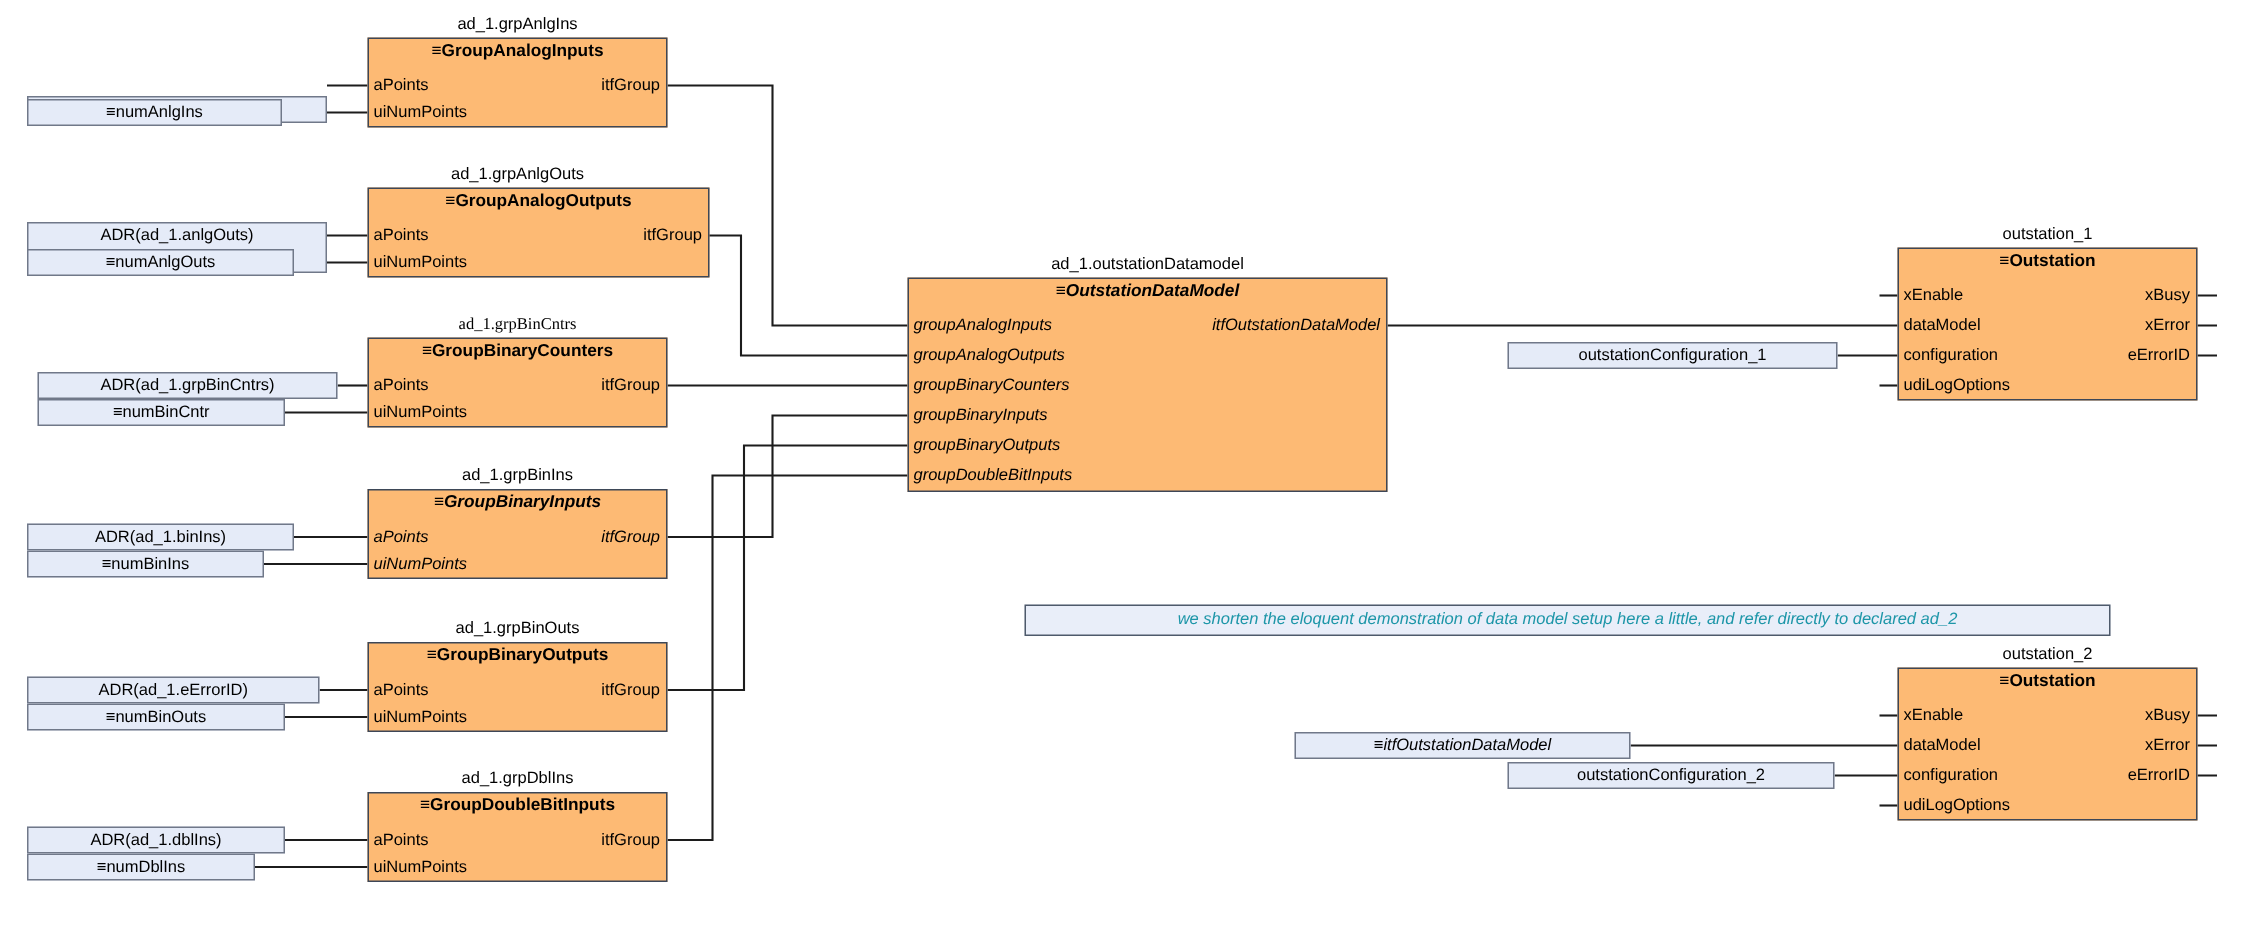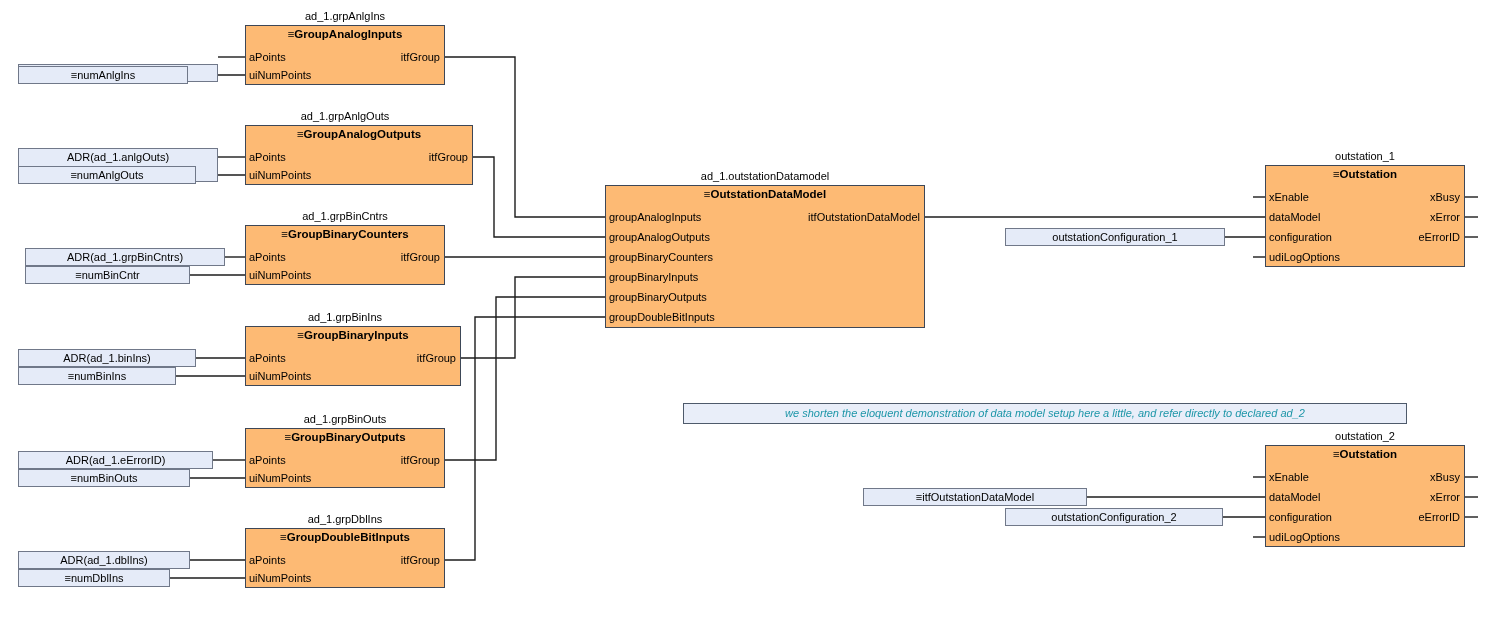--- a/index.html
+++ b/index.html
@@ -65,50 +65,50 @@
       <span class="pin in" style="top: 41px;">uiNumPoints</span>
       <span class="pin out" style="top: 23px;">itfGroup</span>
     </div>
     <div class="block-title" style="left: 185px; top: 109px; width: 320px;">ad_1.grpAnlgOuts</div>
     <div class="block" style="left: 245px; top: 125px; width: 228px; height: 60px;">
       <div class="block-header">≡GroupAnalogOutputs</div>
       <span class="pin in" style="top: 23px;">aPoints</span>
       <span class="pin in" style="top: 41px;">uiNumPoints</span>
       <span class="pin out" style="top: 23px;">itfGroup</span>
     </div>
-    <div class="block-title" style="left: 185px; top: 209px; width: 320px;">ad_1.grpBinCntrs</div>
+    <div class="block-title" style="left: 185px; top: 209px; width: 320px; font-family: Liberation Serif, serif;">ad_1.grpBinCntrs</div>
     <div class="block" style="left: 245px; top: 225px; width: 200px; height: 60px;">
       <div class="block-header">≡GroupBinaryCounters</div>
       <span class="pin in" style="top: 23px;">aPoints</span>
       <span class="pin in" style="top: 41px;">uiNumPoints</span>
       <span class="pin out" style="top: 23px;">itfGroup</span>
     </div>
     <div class="block-title" style="left: 185px; top: 310px; width: 320px;">ad_1.grpBinIns</div>
-    <div class="block" style="left: 245px; top: 326px; width: 216px; height: 60px;">
+    <div class="block" style="left: 245px; top: 326px; width: 200px; height: 60px; font-style: italic;">
       <div class="block-header">≡GroupBinaryInputs</div>
       <span class="pin in" style="top: 23px;">aPoints</span>
       <span class="pin in" style="top: 41px;">uiNumPoints</span>
       <span class="pin out" style="top: 23px;">itfGroup</span>
     </div>
     <div class="block-title" style="left: 185px; top: 412px; width: 320px;">ad_1.grpBinOuts</div>
     <div class="block" style="left: 245px; top: 428px; width: 200px; height: 60px;">
       <div class="block-header">≡GroupBinaryOutputs</div>
       <span class="pin in" style="top: 23px;">aPoints</span>
       <span class="pin in" style="top: 41px;">uiNumPoints</span>
       <span class="pin out" style="top: 23px;">itfGroup</span>
     </div>
     <div class="block-title" style="left: 185px; top: 512px; width: 320px;">ad_1.grpDblIns</div>
     <div class="block" style="left: 245px; top: 528px; width: 200px; height: 60px;">
       <div class="block-header">≡GroupDoubleBitInputs</div>
       <span class="pin in" style="top: 23px;">aPoints</span>
       <span class="pin in" style="top: 41px;">uiNumPoints</span>
       <span class="pin out" style="top: 23px;">itfGroup</span>
     </div>
     <div class="block-title" style="left: 545px; top: 169px; width: 440px;">ad_1.outstationDatamodel</div>
-    <div class="block" style="left: 605px; top: 185px; width: 320px; height: 143px;">
+    <div class="block" style="left: 605px; top: 185px; width: 320px; height: 143px; font-style: italic;">
       <div class="block-header">≡OutstationDataModel</div>
       <span class="pin in" style="top: 23px;">groupAnalogInputs</span>
       <span class="pin in" style="top: 43px;">groupAnalogOutputs</span>
       <span class="pin in" style="top: 63px;">groupBinaryCounters</span>
       <span class="pin in" style="top: 83px;">groupBinaryInputs</span>
       <span class="pin in" style="top: 103px;">groupBinaryOutputs</span>
       <span class="pin in" style="top: 123px;">groupDoubleBitInputs</span>
       <span class="pin out" style="top: 23px;">itfOutstationDataModel</span>
     </div>
     <div class="block-title" style="left: 1205px; top: 149px; width: 320px;">outstation_1</div>
@@ -139,16 +139,16 @@
     <div class="operand" style="left: 18px; top: 166px; width: 178px; height: 18px; line-height: 16px;">≡numAnlgOuts</div>
     <div class="operand" style="left: 25px; top: 248px; width: 200px; height: 18px; line-height: 16px;">ADR(ad_1.grpBinCntrs)</div>
     <div class="operand" style="left: 25px; top: 266px; width: 165px; height: 18px; line-height: 16px;">≡numBinCntr</div>
     <div class="operand" style="left: 18px; top: 349px; width: 178px; height: 18px; line-height: 16px;">ADR(ad_1.binIns)</div>
     <div class="operand" style="left: 18px; top: 367px; width: 158px; height: 18px; line-height: 16px;">≡numBinIns</div>
     <div class="operand" style="left: 18px; top: 451px; width: 195px; height: 18px; line-height: 16px;">ADR(ad_1.eErrorID)</div>
     <div class="operand" style="left: 18px; top: 469px; width: 172px; height: 18px; line-height: 16px;">≡numBinOuts</div>
     <div class="operand" style="left: 18px; top: 551px; width: 172px; height: 18px; line-height: 16px;">ADR(ad_1.dblIns)</div>
     <div class="operand" style="left: 18px; top: 569px; width: 152px; height: 18px; line-height: 16px;">≡numDblIns</div>
     <div class="operand" style="left: 1005px; top: 228px; width: 220px; height: 18px; line-height: 16px;">outstationConfiguration_1</div>
-    <div class="operand" style="left: 863px; top: 488px; width: 224px; height: 18px; line-height: 16px;">≡itfOutstationDataModel</div>
+    <div class="operand" style="left: 863px; top: 488px; width: 224px; height: 18px; line-height: 16px; font-style: italic;">≡itfOutstationDataModel</div>
     <div class="operand" style="left: 1005px; top: 508px; width: 218px; height: 18px; line-height: 16px;">outstationConfiguration_2</div>
     <div class="comment" style="left: 683px; top: 403px; width: 724px; height: 21px; line-height: 19px;">we shorten the eloquent demonstration of data model setup here a little, and refer directly to declared ad_2</div>
   </div>
 
 </body></html>

